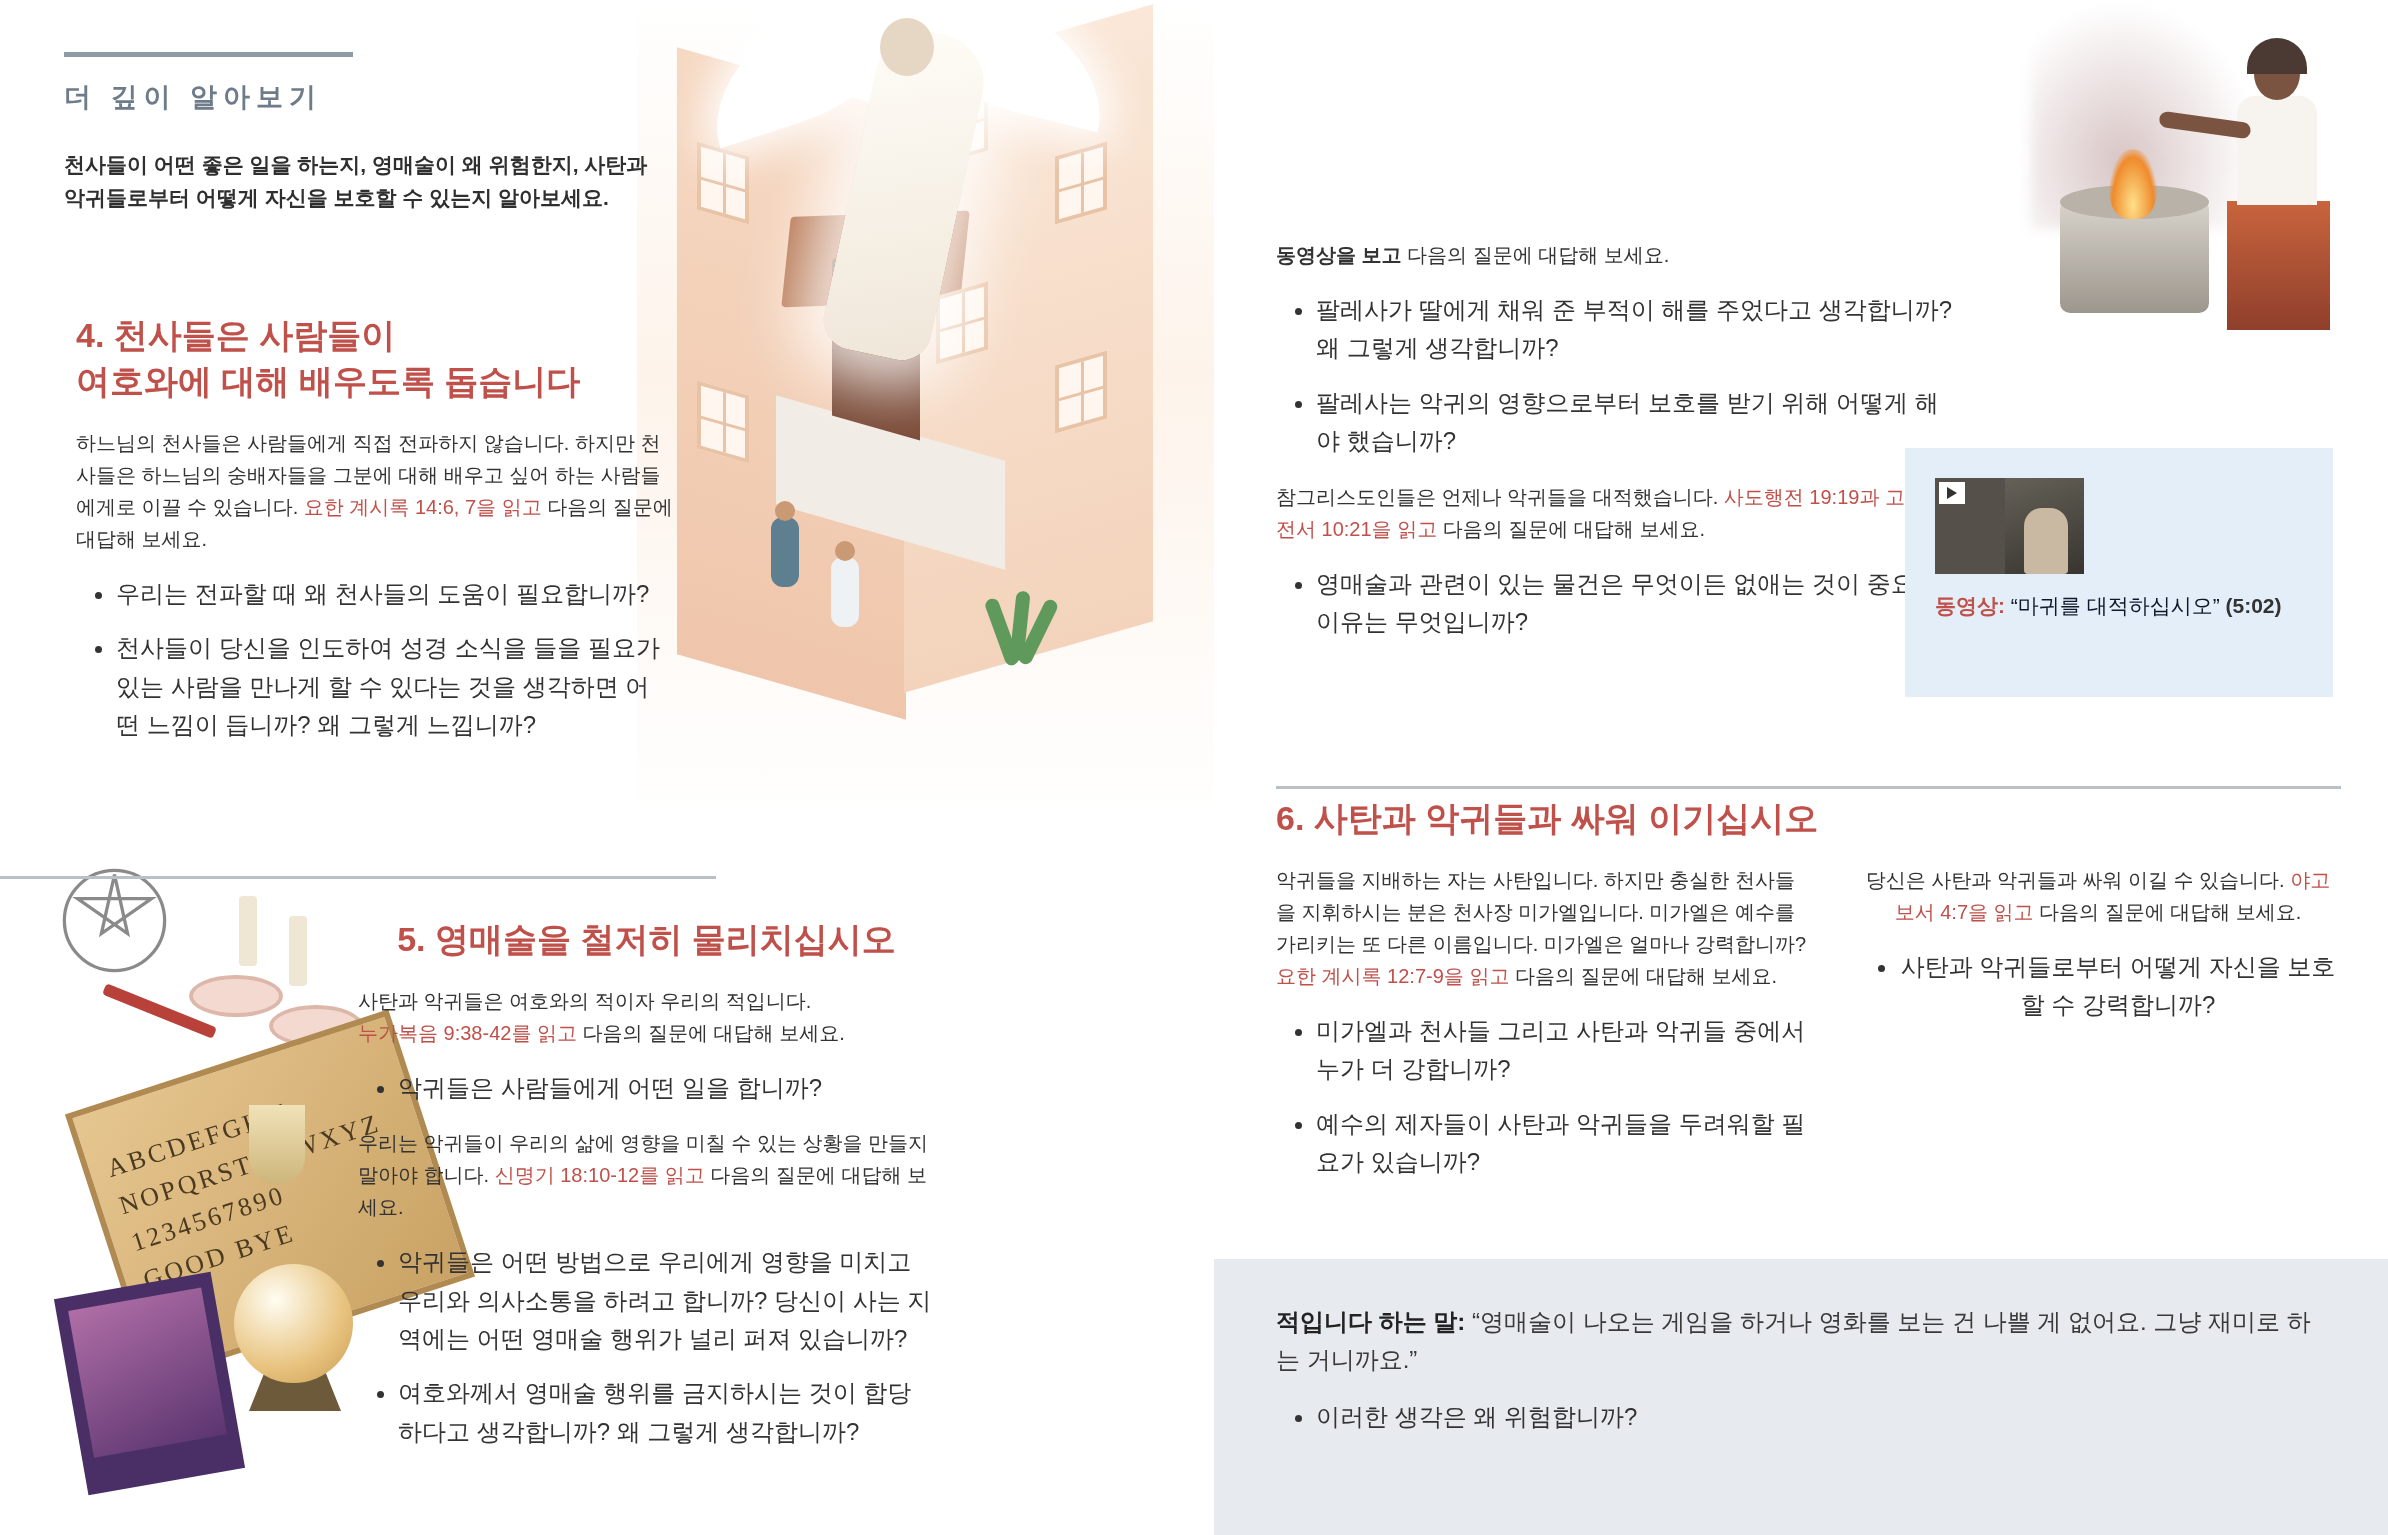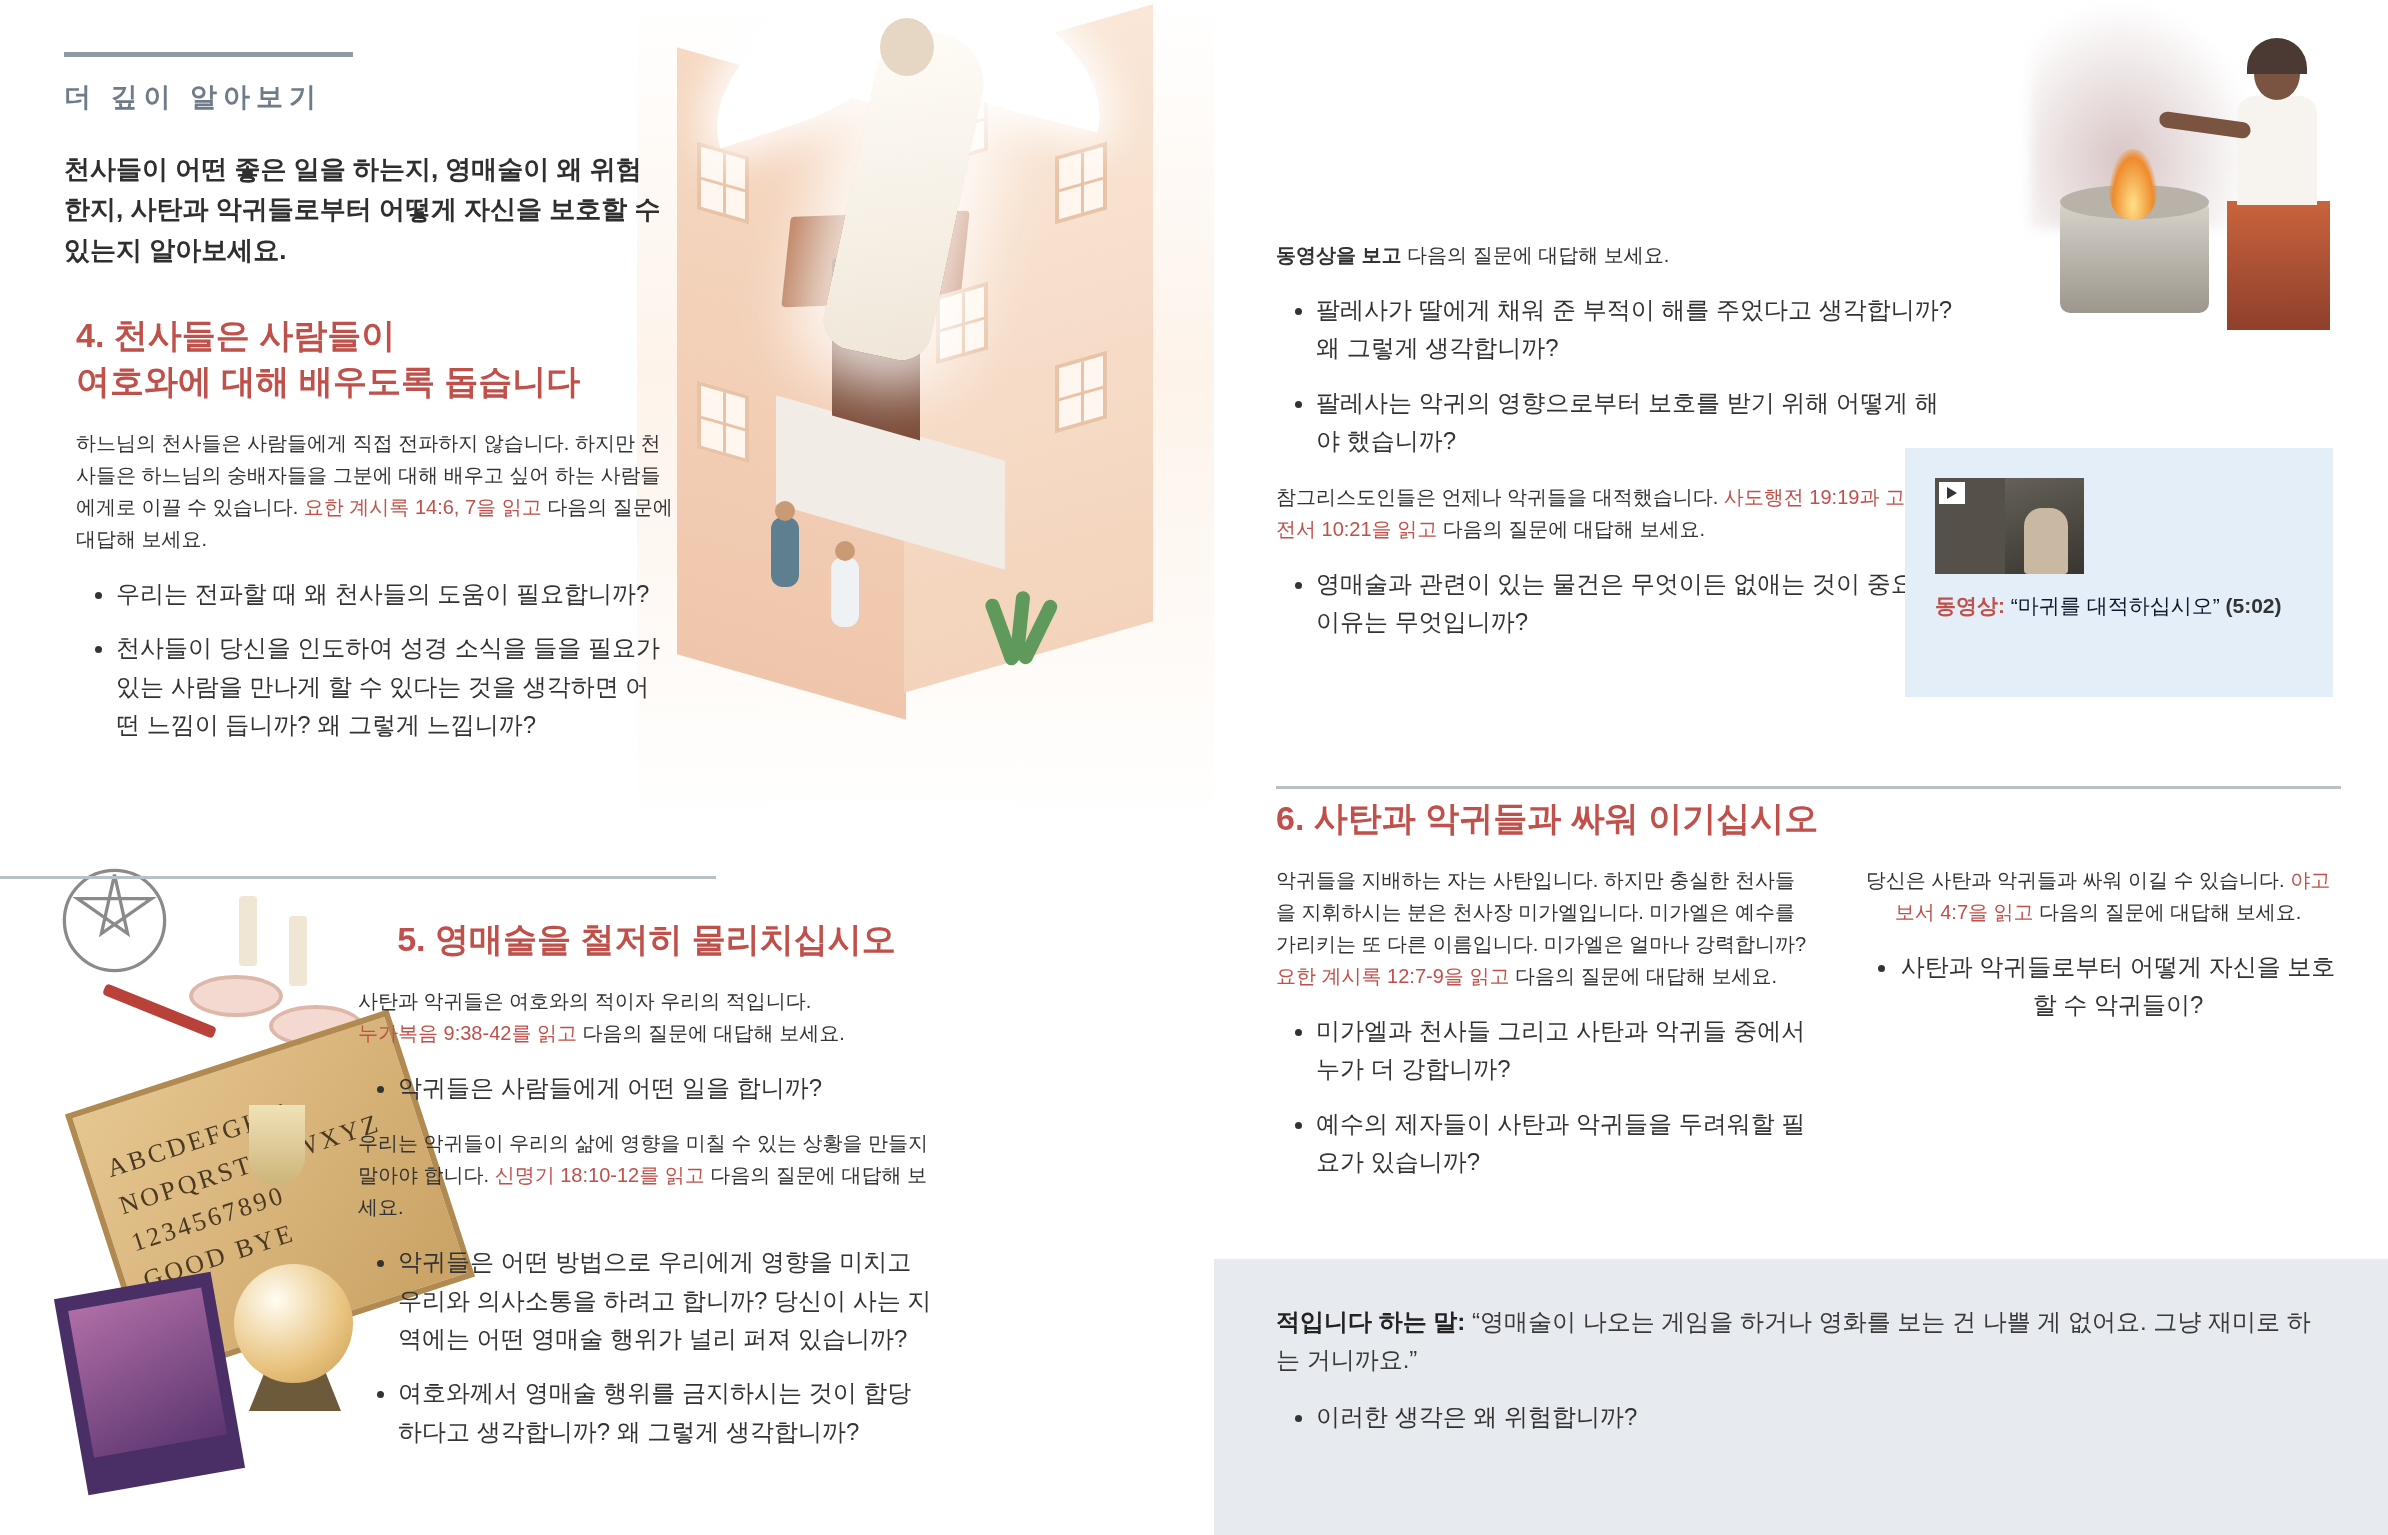--- a/index.html
+++ b/index.html
@@ -12,21 +12,21 @@
     overflow:hidden;
   }
   .page{position:relative;width:2388px;height:1535px;}
 
   
   .h-rule{height:5px;background:#8e9aa6;width:289px;margin-bottom:22px;}
   .eyebrow{
     font-size:27px;font-weight:bold;color:#6e7c8a;letter-spacing:6px;
   }
   .intro{
-    font-size:26px;line-height:1.55;color:#2f2f2f;font-weight:bold;
+    font-size:21px;line-height:1.55;color:#2f2f2f;font-weight:bold;
   }
   h2.sec{
     color:#c0504a;font-size:34px;font-weight:bold;line-height:1.35;margin:0 0 22px 0;
   }
   p.body{font-size:20px;line-height:1.6;margin:0 0 20px 0;color:#333;}
   .ref{color:#c0504a;}
   ul.q{margin:0 0 20px 0;padding-left:40px;}
   ul.q li{font-size:24px;line-height:1.6;margin-bottom:16px;color:#333;}
   ul.q li::marker{color:#333;}
 
@@ -342,21 +342,21 @@
       <div class="c1">
         <p class="body"><span>악귀들을 지배하는 자는 사탄입니다. 하지만 충실한 천사들을 지휘하시는 분은 천사장 미가엘입니다. 미가엘은 예수를 가리키는 또 다른 이름입니다. 미가엘은 얼마나 강력합니까? </span><span class="ref">요한 계시록 12:7-9을 읽고</span><span> 다음의 질문에 대답해 보세요.</span></p>
         <ul class="q">
           <li>미가엘과 천사들 그리고 사탄과 악귀들 중에서 누가 더 강합니까?</li>
           <li>예수의 제자들이 사탄과 악귀들을 두려워할 필요가 있습니까?</li>
         </ul>
       </div>
       <div class="c2">
         <p class="body"><span>당신은 사탄과 악귀들과 싸워 이길 수 있습니다. </span><span class="ref">야고보서 4:7을 읽고</span><span> 다음의 질문에 대답해 보세요.</span></p>
         <ul class="q">
-          <li>사탄과 악귀들로부터 어떻게 자신을 보호할 수 악귀들이?</li>
+          <li>사탄과 악귀들로부터 어떻게 자신을 보호할 수 강력합니까?</li>
         </ul>
       </div>
     </div>
   </div>
 
   <div class="quote-band"></div>
   <div class="quote-inner">
     <p><span class="who">적입니다 하는 말:</span> <span>“영매술이 나오는 게임을 하거나 영화를 보는 건 나쁠 게 없어요. 그냥 재미로 하는 거니까요.”</span></p>
     <ul class="q">
       <li>이러한 생각은 왜 위험합니까?</li>

